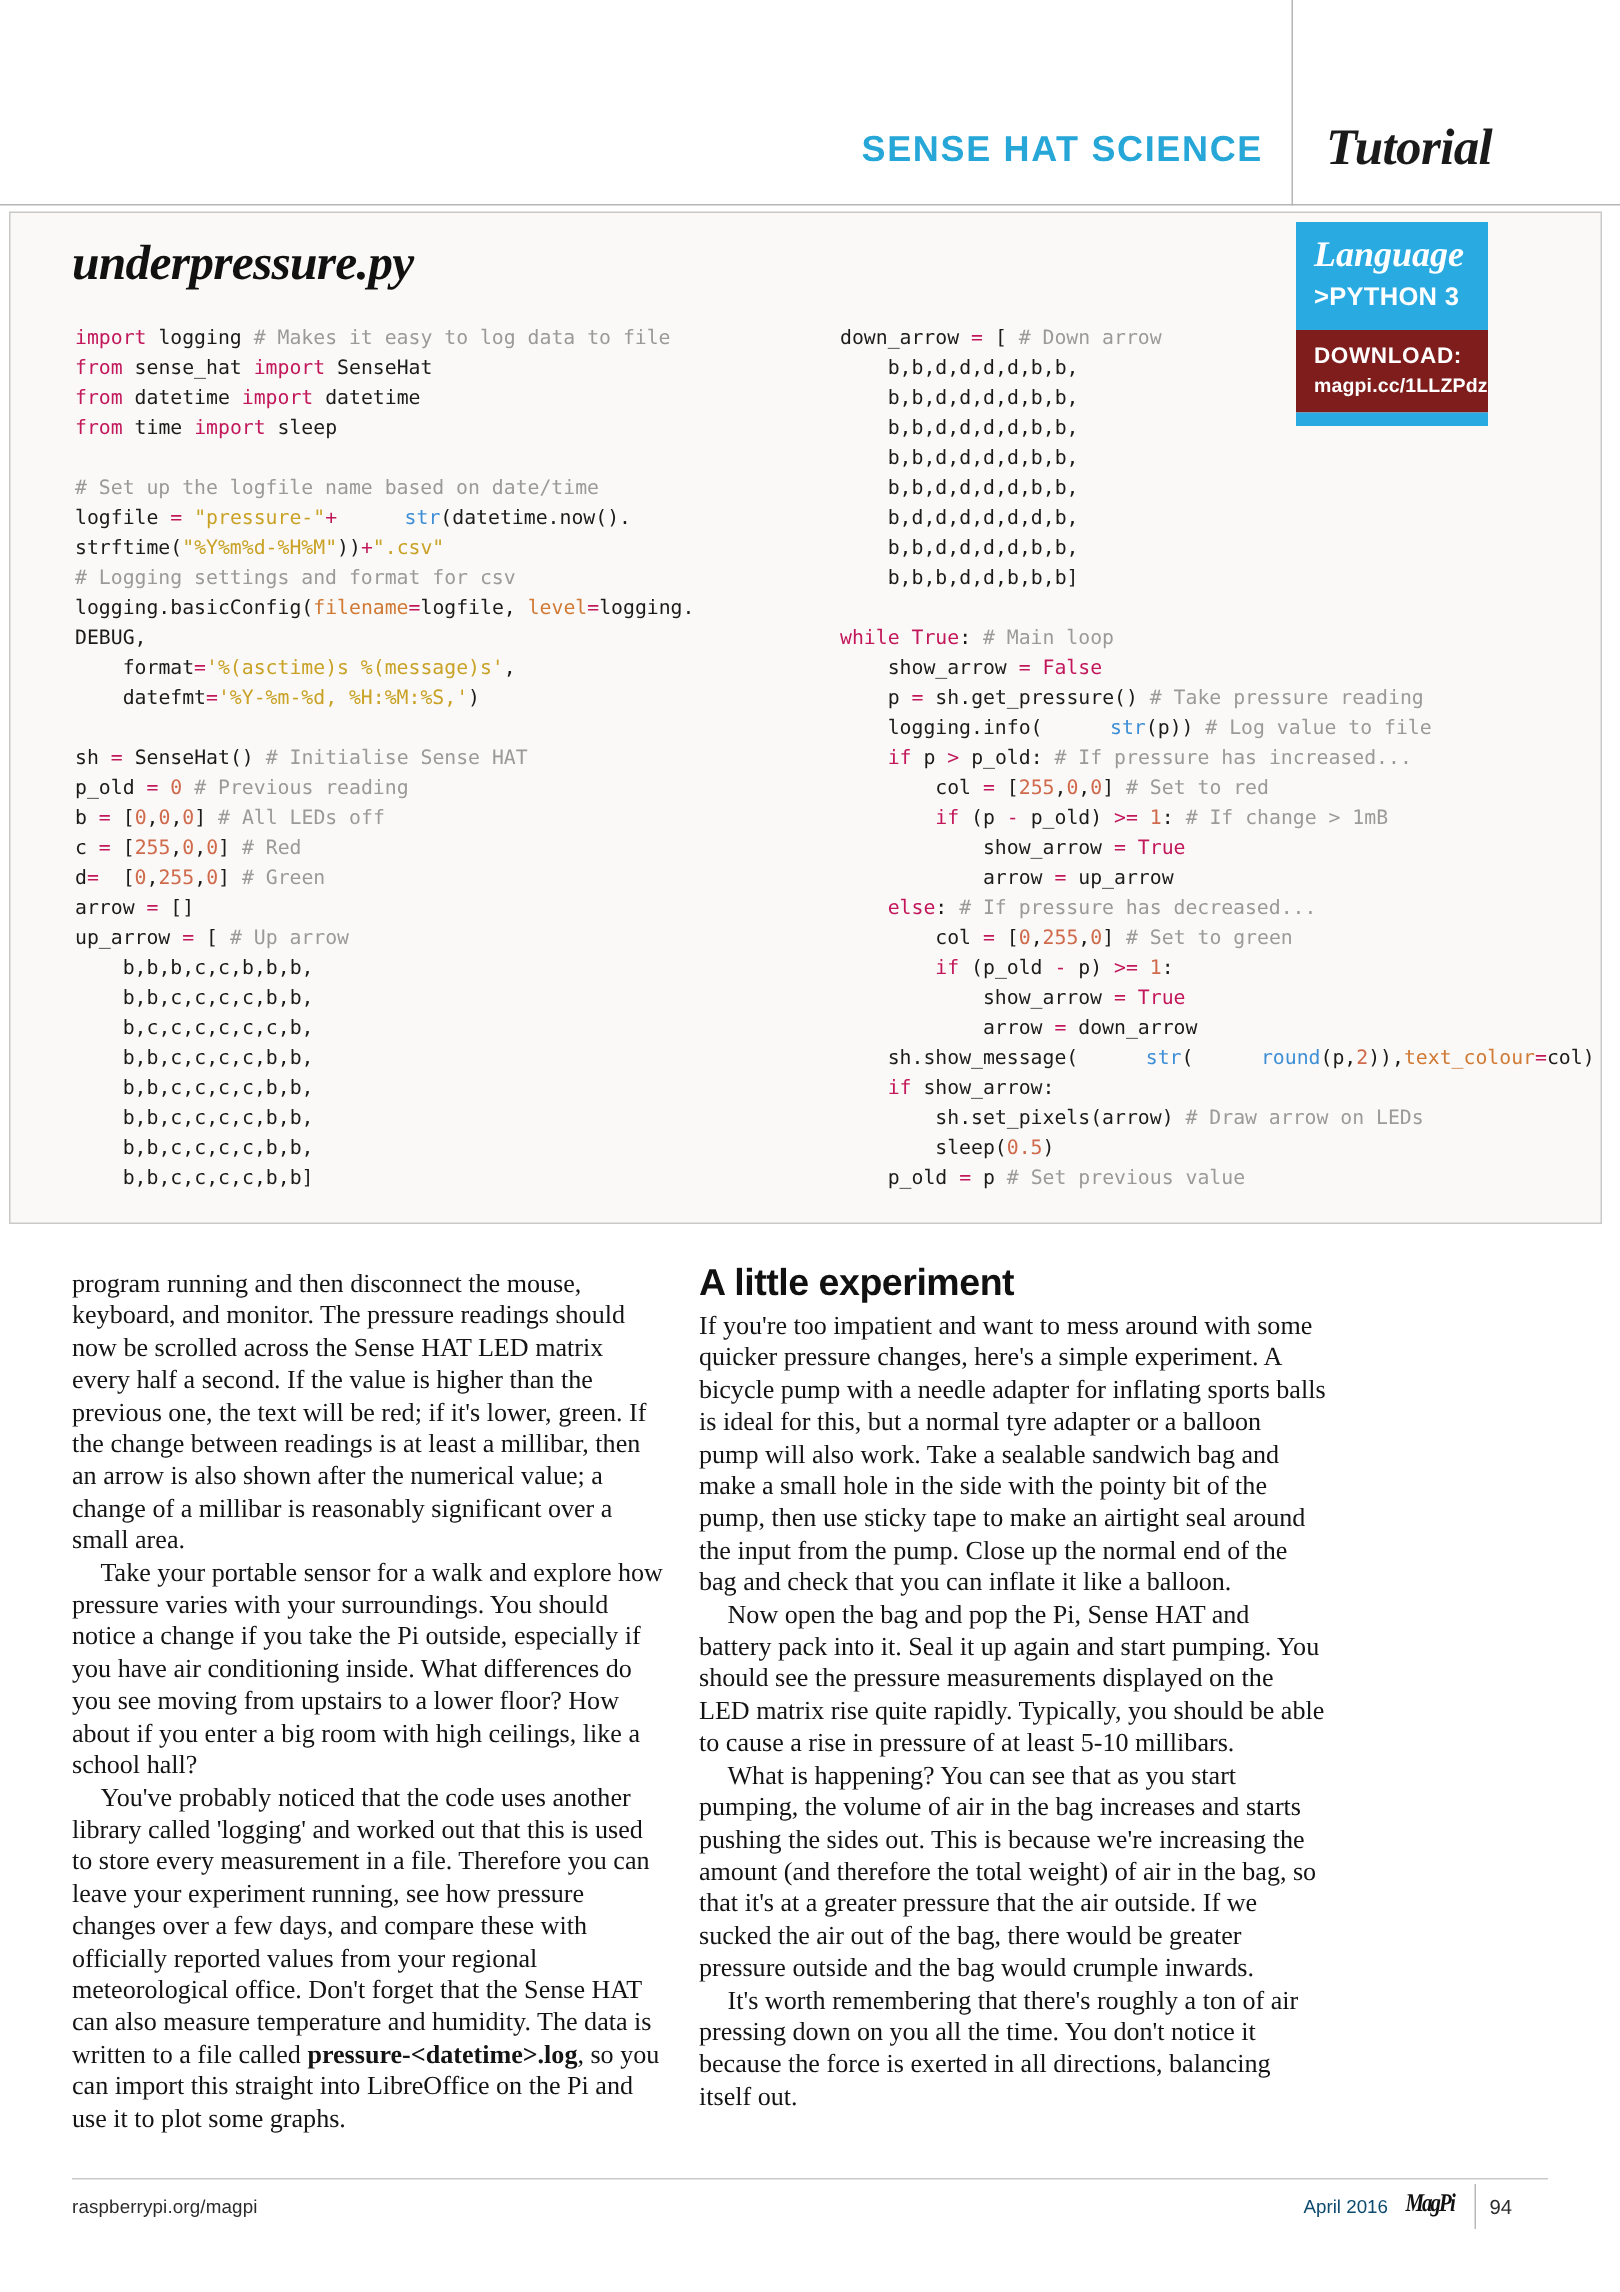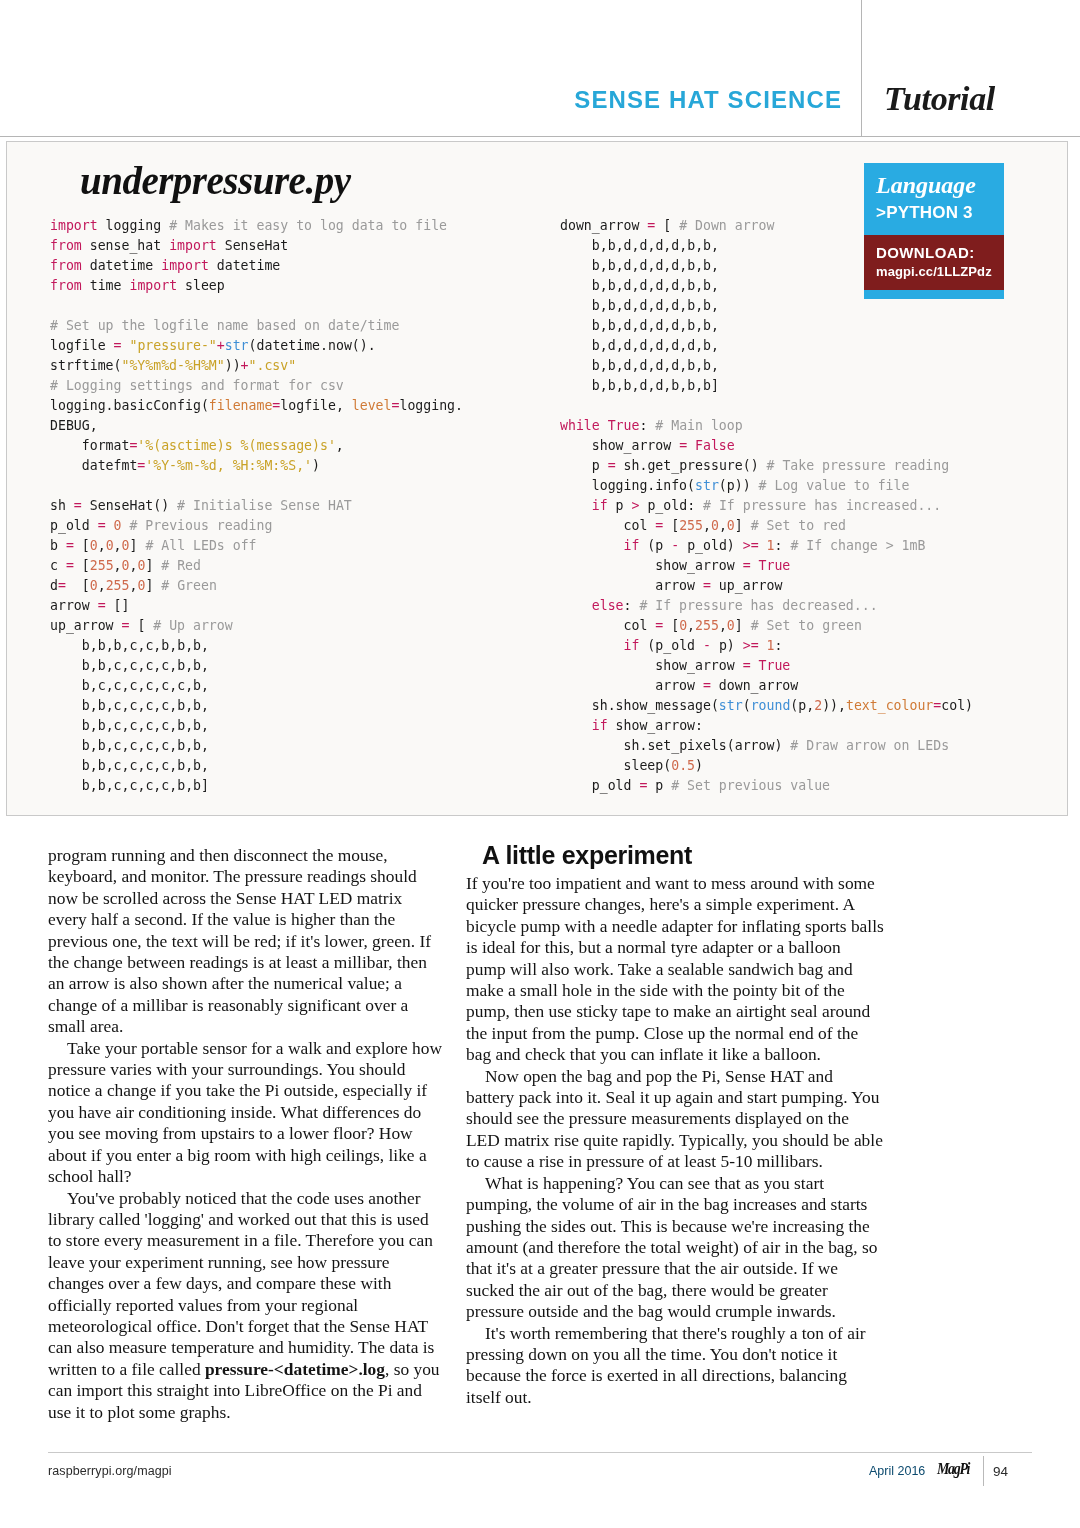--- a/index.html
+++ b/index.html
@@ -43,28 +43,27 @@
     position:absolute; left:6px; top:141px;
     width:1062px; height:675px;
     background:#faf9f7;
     border:1px solid #c9c9c9;
     box-sizing:border-box;
   }
   .script-title{
     position:absolute; left:48px; top:158px;
     font-family:"Liberation Serif", serif;
     font-style:italic; font-weight:bold;
-    font-size:39px; color:#111; letter-spacing:-0.5px;
+    font-size:33px; color:#111; letter-spacing:-0.5px;
     white-space:nowrap;
-    margin-left:32px;
   }
 
   
   .badge{
-    position:absolute; left:864px; top:163px; width:140px;
+    position:absolute; left:864px; top:148px; width:128px;
   }
   .badge-lang{
     background:#29abe2; padding:10px 12px 12px 12px;
   }
   .badge-lang-word{
     font-family:"Liberation Serif", serif;
     font-style:italic; font-weight:bold; font-size:24px;
     color:#ffffff; line-height:1;
   }
   .badge-lang-val{
@@ -97,42 +96,42 @@
     line-height:20px;
     color:#1b1b1b;
     white-space:pre;
   }
   .code-col.left{ left:50px; top:216px; width:480px; }
   .code-col.right{ left:560px; top:216px; width:490px; }
 
   .k   {color:#c2185b;}            
   .cm  {color:#9a9a9a;}            
   .st  {color:#c9a227;}            
-  .bi  {color:#3f8fd6;}            
+  .bi  {color:#3f8fd6;margin-left:45px;}            
   .kw2 {color:#d07a36;}            
   .nm  {color:#cf6a4c;}            
   .n   {color:#1b1b1b;}
 
   
   .col{
     position:absolute;
     font-family:"Liberation Serif", serif;
     font-size:17.4px;
     line-height:21.4px;
     color:#141414;
     text-align:left;
   }
   .col.left { left:48px;  top:845px; width:396px; }
   .col.right{ left:466px; top:840px; width:418px; }
   .col p{ margin:0; }
   .col p.ind{ text-indent:19px; }
   .subhead{
     font-family:"Liberation Sans", sans-serif;
     font-weight:bold; font-size:25px; line-height:31px;
-    color:#111; margin:0 0 2px 16px; letter-spacing:-0.3px;
+    color:#111; margin:0 0 2px 0; letter-spacing:-0.3px;
   }
   .bold{ font-weight:bold; }
 
   
   .footer-rule{
     position:absolute; left:48px; top:1452px; width:984px; height:1px;
     background:#c9c9c9;
   }
   .footer-left{
     position:absolute; left:48px; top:1464px;

